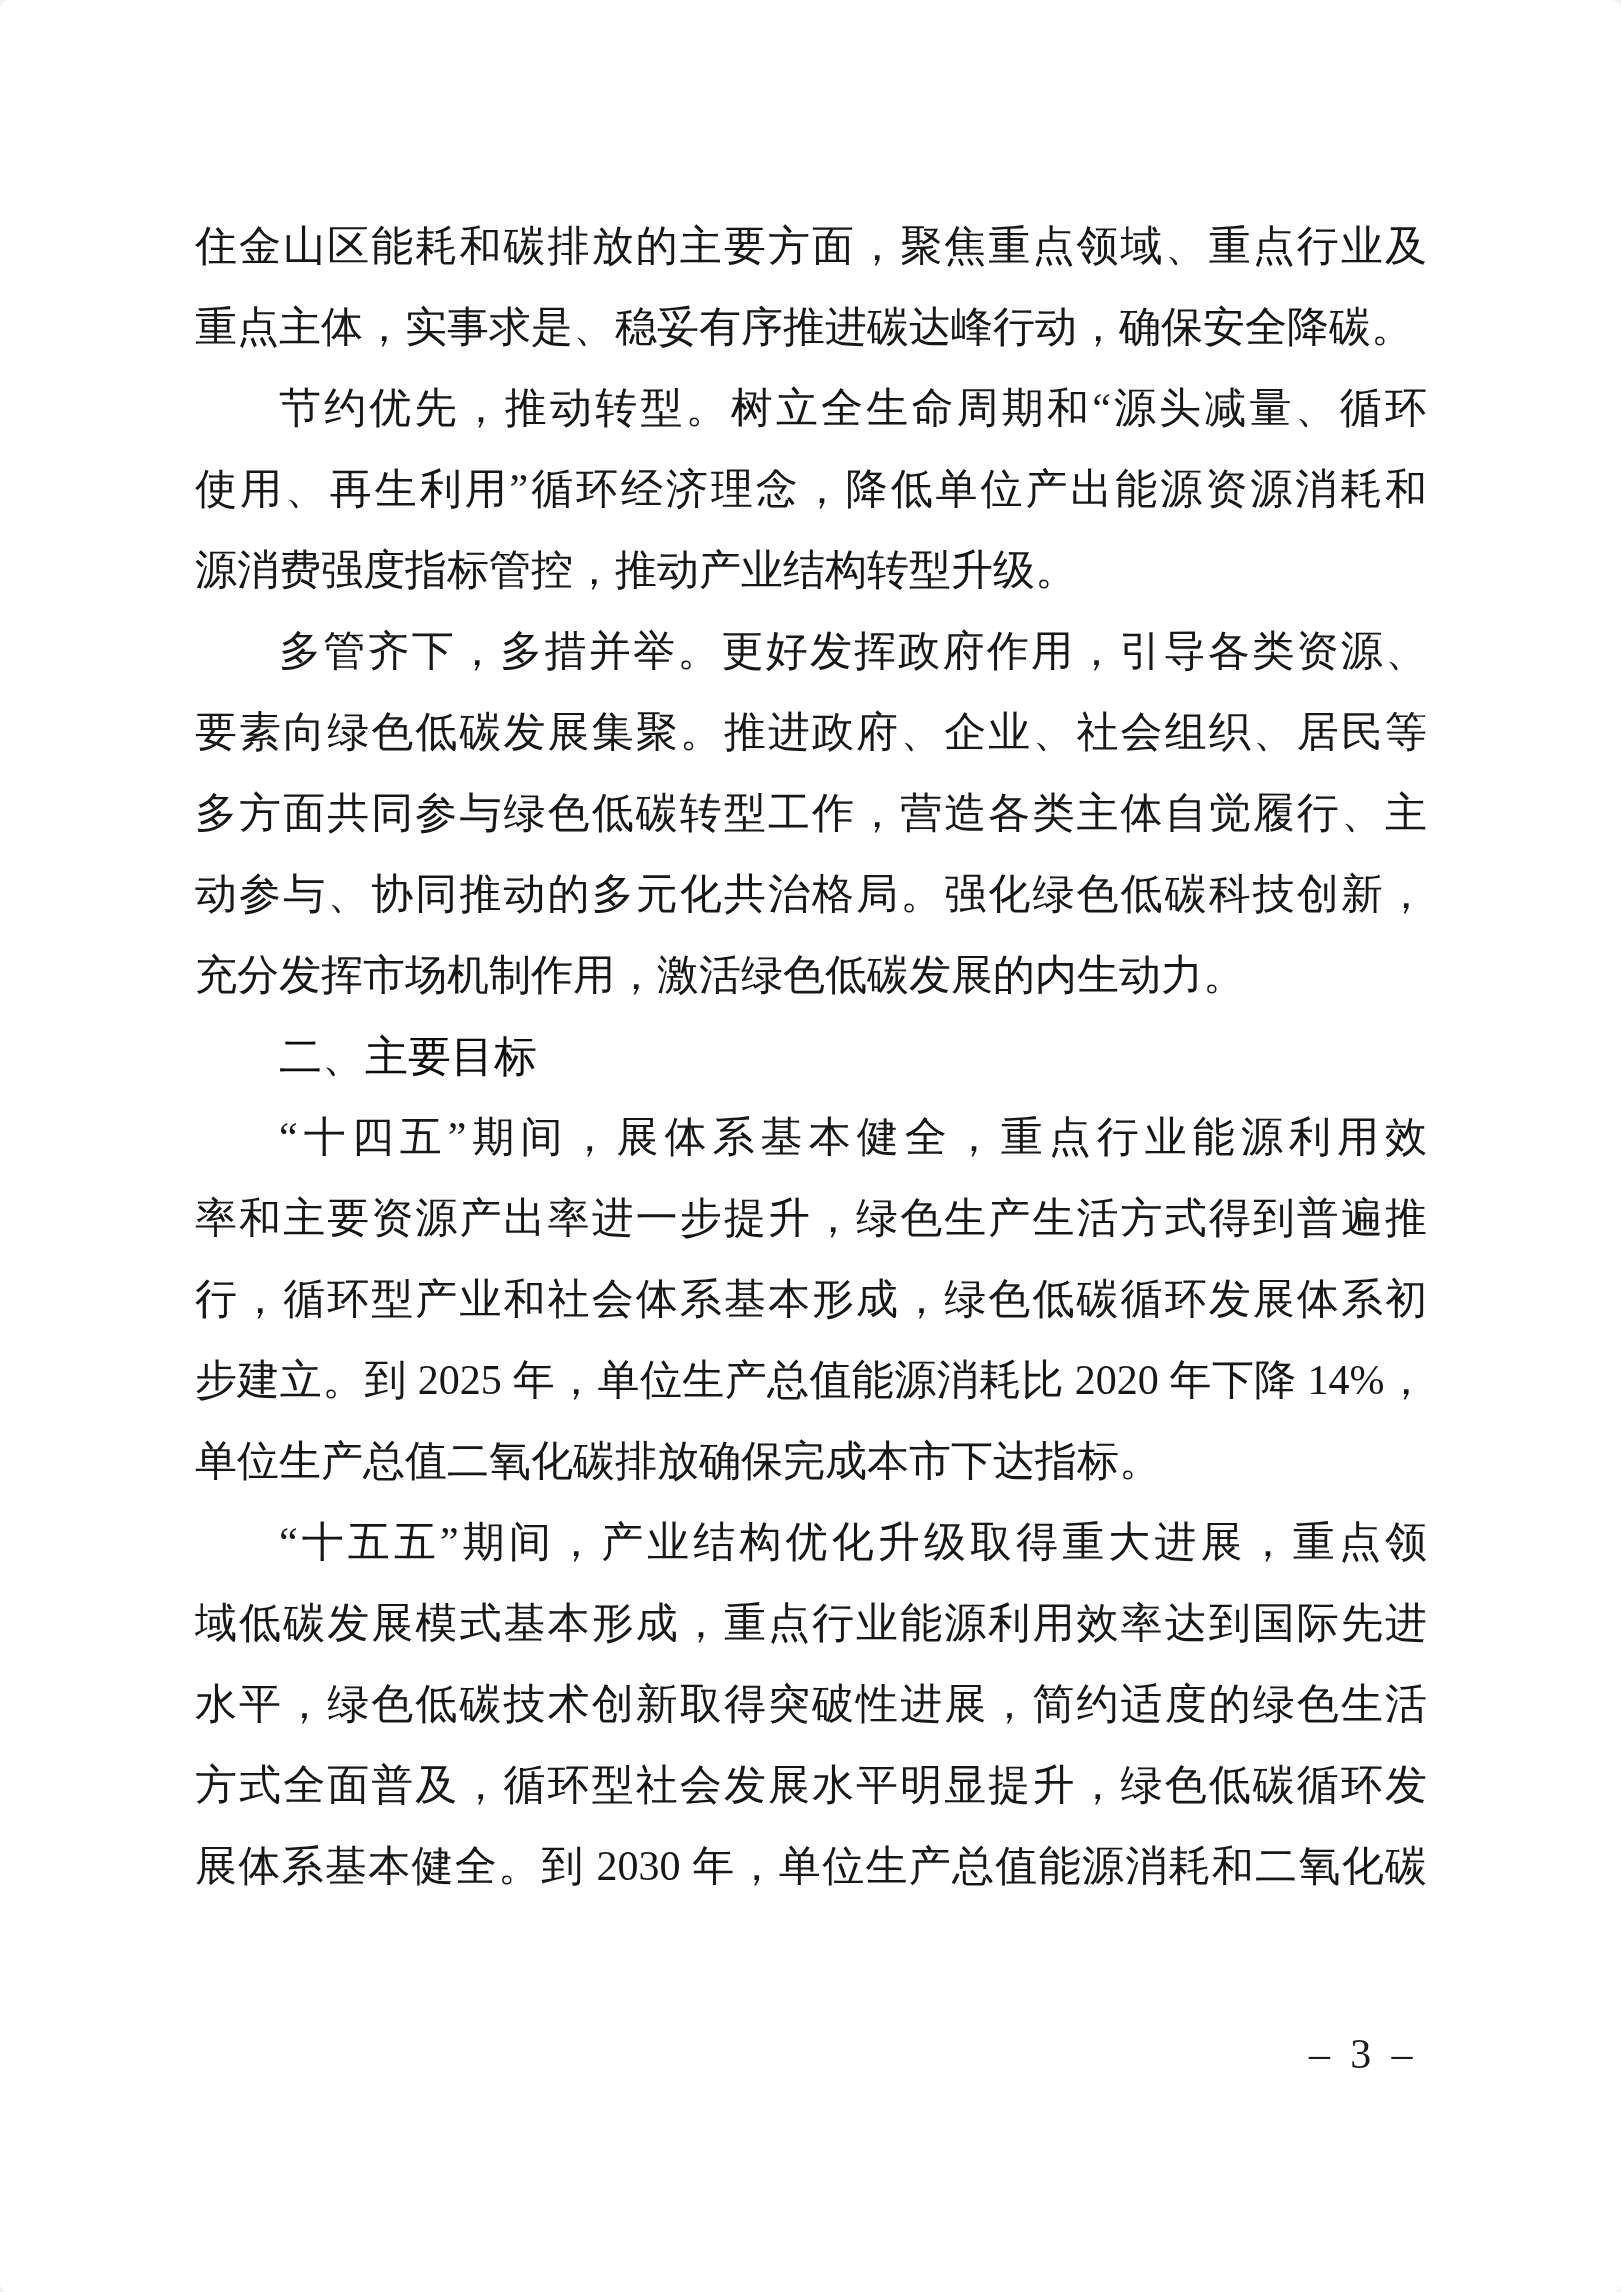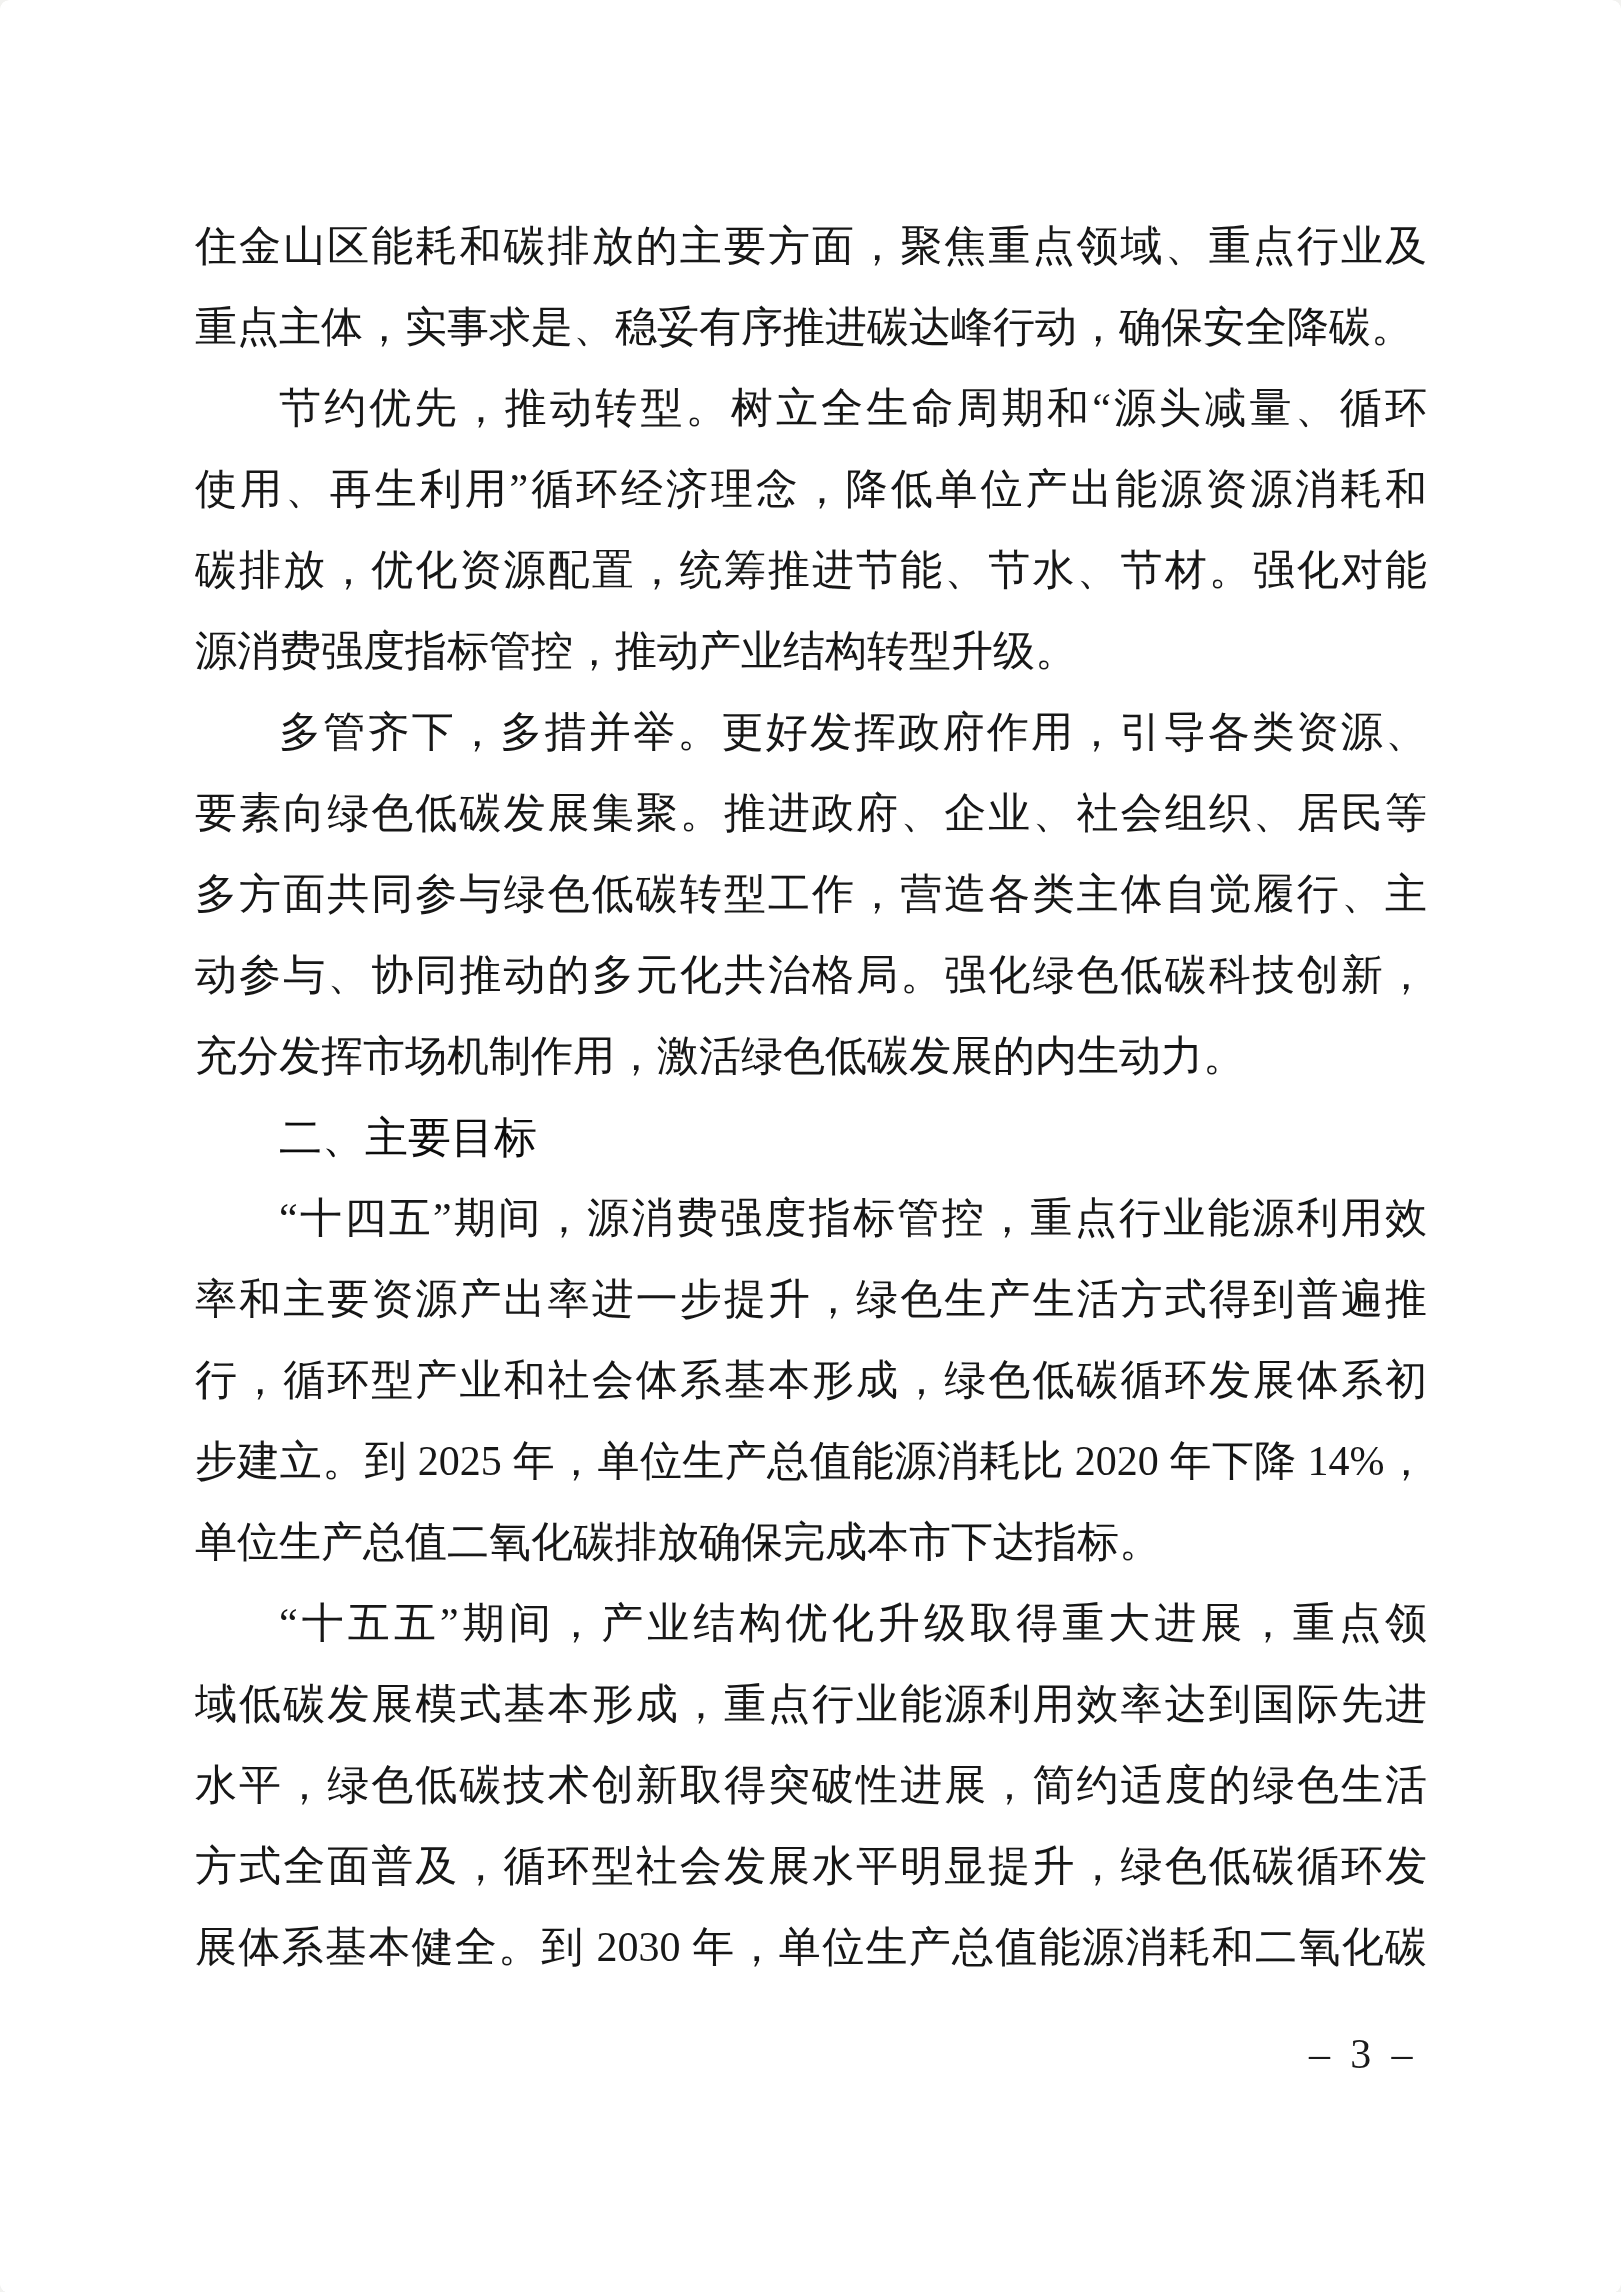--- a/index.html
+++ b/index.html
@@ -63,29 +63,28 @@
 </style>
 </head>
 <body>
 
 <div class="page">
   <div class="body-text">
     <div class="ln">住金山区能耗和碳排放的主要方面，聚焦重点领域、重点行业及</div>
     <div class="ln end">重点主体，实事求是、稳妥有序推进碳达峰行动，确保安全降碳。</div>
     <div class="ln ind">节约优先，推动转型。树立全生命周期和“源头减量、循环</div>
     <div class="ln">使用、再生利用”循环经济理念，降低单位产出能源资源消耗和</div>
-    <div class="ln">碳排放，优化资源配置，统筹推进节能、节水、节材。强化对能</div>
     <div class="ln end">源消费强度指标管控，推动产业结构转型升级。</div>
     <div class="ln ind">多管齐下，多措并举。更好发挥政府作用，引导各类资源、</div>
     <div class="ln">要素向绿色低碳发展集聚。推进政府、企业、社会组织、居民等</div>
     <div class="ln">多方面共同参与绿色低碳转型工作，营造各类主体自觉履行、主</div>
     <div class="ln">动参与、协同推动的多元化共治格局。强化绿色低碳科技创新，</div>
     <div class="ln end">充分发挥市场机制作用，激活绿色低碳发展的内生动力。</div>
     <div class="ln heading">二、主要目标</div>
-    <div class="ln ind">“十四五”期间，源消费强度指标管控，重点行业能源利用效</div>
+    <div class="ln ind">“十四五”期间，展体系基本健全，重点行业能源利用效</div>
     <div class="ln">率和主要资源产出率进一步提升，绿色生产生活方式得到普遍推</div>
     <div class="ln">行，循环型产业和社会体系基本形成，绿色低碳循环发展体系初</div>
     <div class="ln">步建立。到 2025 年，单位生产总值能源消耗比 2020 年下降 14%，</div>
     <div class="ln end">单位生产总值二氧化碳排放确保完成本市下达指标。</div>
     <div class="ln ind">“十五五”期间，产业结构优化升级取得重大进展，重点领</div>
     <div class="ln">域低碳发展模式基本形成，重点行业能源利用效率达到国际先进</div>
     <div class="ln">水平，绿色低碳技术创新取得突破性进展，简约适度的绿色生活</div>
     <div class="ln">方式全面普及，循环型社会发展水平明显提升，绿色低碳循环发</div>
     <div class="ln">展体系基本健全。到 2030 年，单位生产总值能源消耗和二氧化碳</div>
   </div>

